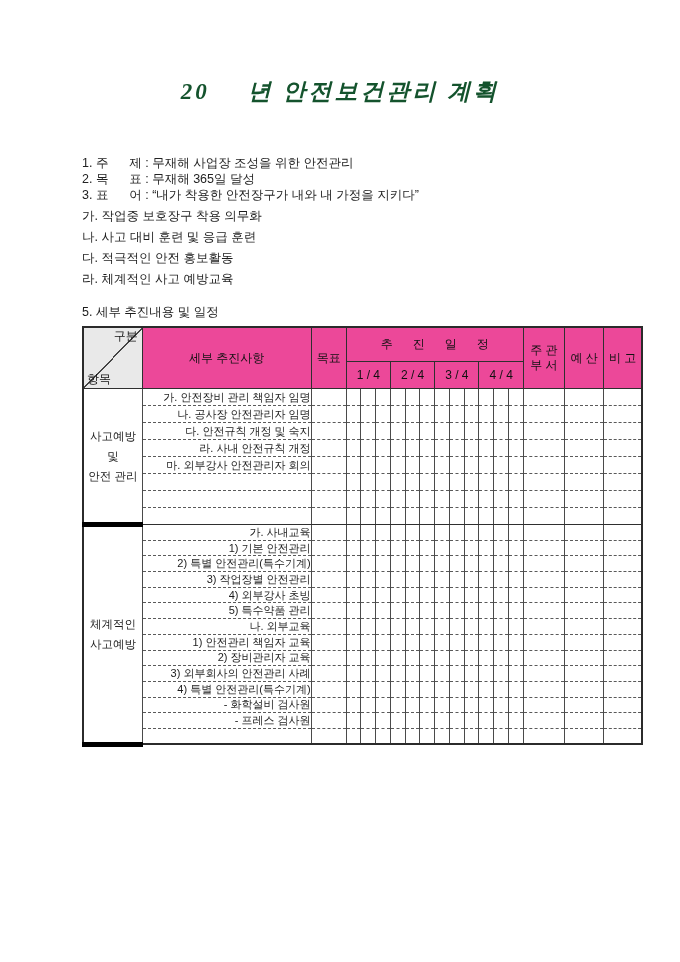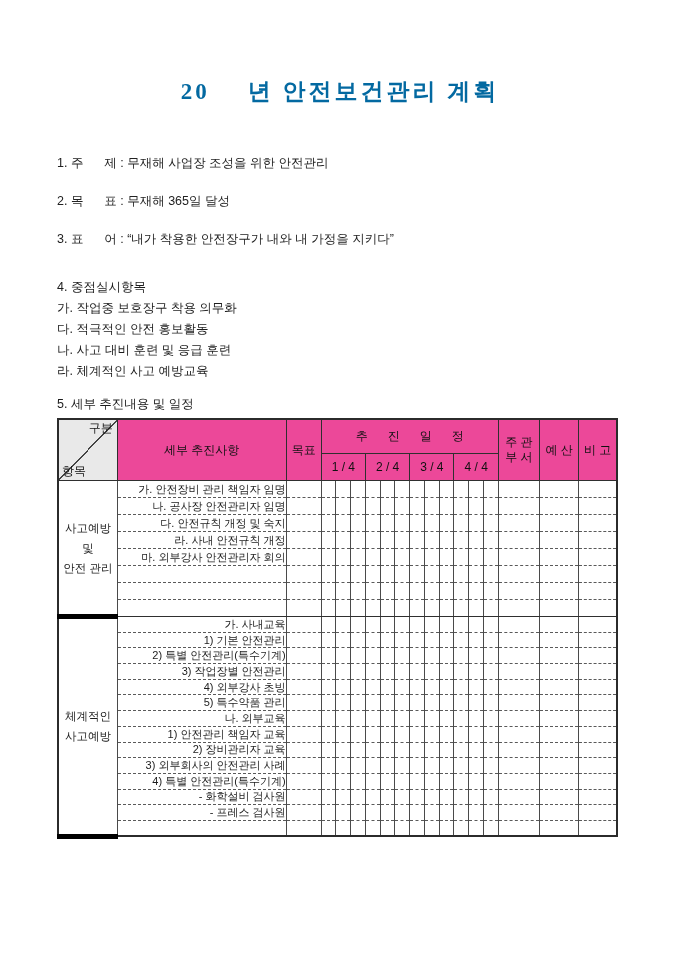--- a/index.html
+++ b/index.html
@@ -6,27 +6,28 @@
   html,body { background:#888; }
   .page {
     width:680px; height:962px; margin:0 auto; background:#ffffff;
     font-family:"Liberation Sans","DejaVu Sans",sans-serif; color:#1c1c1c;
     overflow:hidden; position:relative;
   }
   .title {
     padding-top:78px; text-align:center;
     font-family:"Liberation Serif","DejaVu Serif",serif;
     font-weight:bold; font-size:23px; letter-spacing:3px; line-height:28px;
-    color:#0369a1;
+    color:#14532d;
+    font-style:italic;
   }
   .year-gap { display:inline-block; width:38px; }
-  .content { padding-left:57px; padding-right:40px; }
+  .content { padding-left:82px; padding-right:40px; }
   .doc-line { font-size:12.5px; line-height:16px; white-space:pre; color:#222; }
   .item-1 { margin-top:49px; }
-  .item-2, .item-3 { margin-top:22px; }
+  .item-2, .item-3 { }
   .sec4-heading { margin-top:32px; font-size:12.5px; line-height:16px; white-space:pre; }
   .sec4-item { margin-top:5px; font-size:12.5px; line-height:16px; white-space:pre; }
   .sec5-heading { margin-top:17px; font-size:12.5px; line-height:16px; white-space:pre; }
 
   table.sched {
     margin-top:6px; border-collapse:collapse; table-layout:fixed;
     width:561px; border:2px solid #2b2b2b;
   }
   col.c-cat   { width:59px; }
   col.c-det   { width:168px; }
@@ -76,24 +77,23 @@
 <div class="page">
 
   <div class="title"><span>20</span><span class="year-gap"></span><span>년 안전보건관리 계획</span></div>
 
   <div class="content">
 
     <div class="doc-line item-1">1. 주      제 : 무재해 사업장 조성을 위한 안전관리</div>
     <div class="doc-line item-2">2. 목      표 : 무재해 365일 달성</div>
     <div class="doc-line item-3">3. 표      어 : “내가 착용한 안전장구가 내와 내 가정을 지키다”</div>
 
-    <div class="sec4-heading">4. 중점실시항목</div>
     <div class="sec4-item">가. 작업중 보호장구 착용 의무화</div>
+    <div class="sec4-item">나. 사고 대비 훈련 및 응급 훈련</div>
     <div class="sec4-item">다. 적극적인 안전 홍보활동</div>
-    <div class="sec4-item">나. 사고 대비 훈련 및 응급 훈련</div>
     <div class="sec4-item">라. 체계적인 사고 예방교육</div>
 
     <div class="sec5-heading">5. 세부 추진내용 및 일정</div>
 
     <table class="sched">
       <colgroup>
         <col class="c-cat">
           <col class="c-det">
           <col class="c-goal">
         <col class="c-m">

